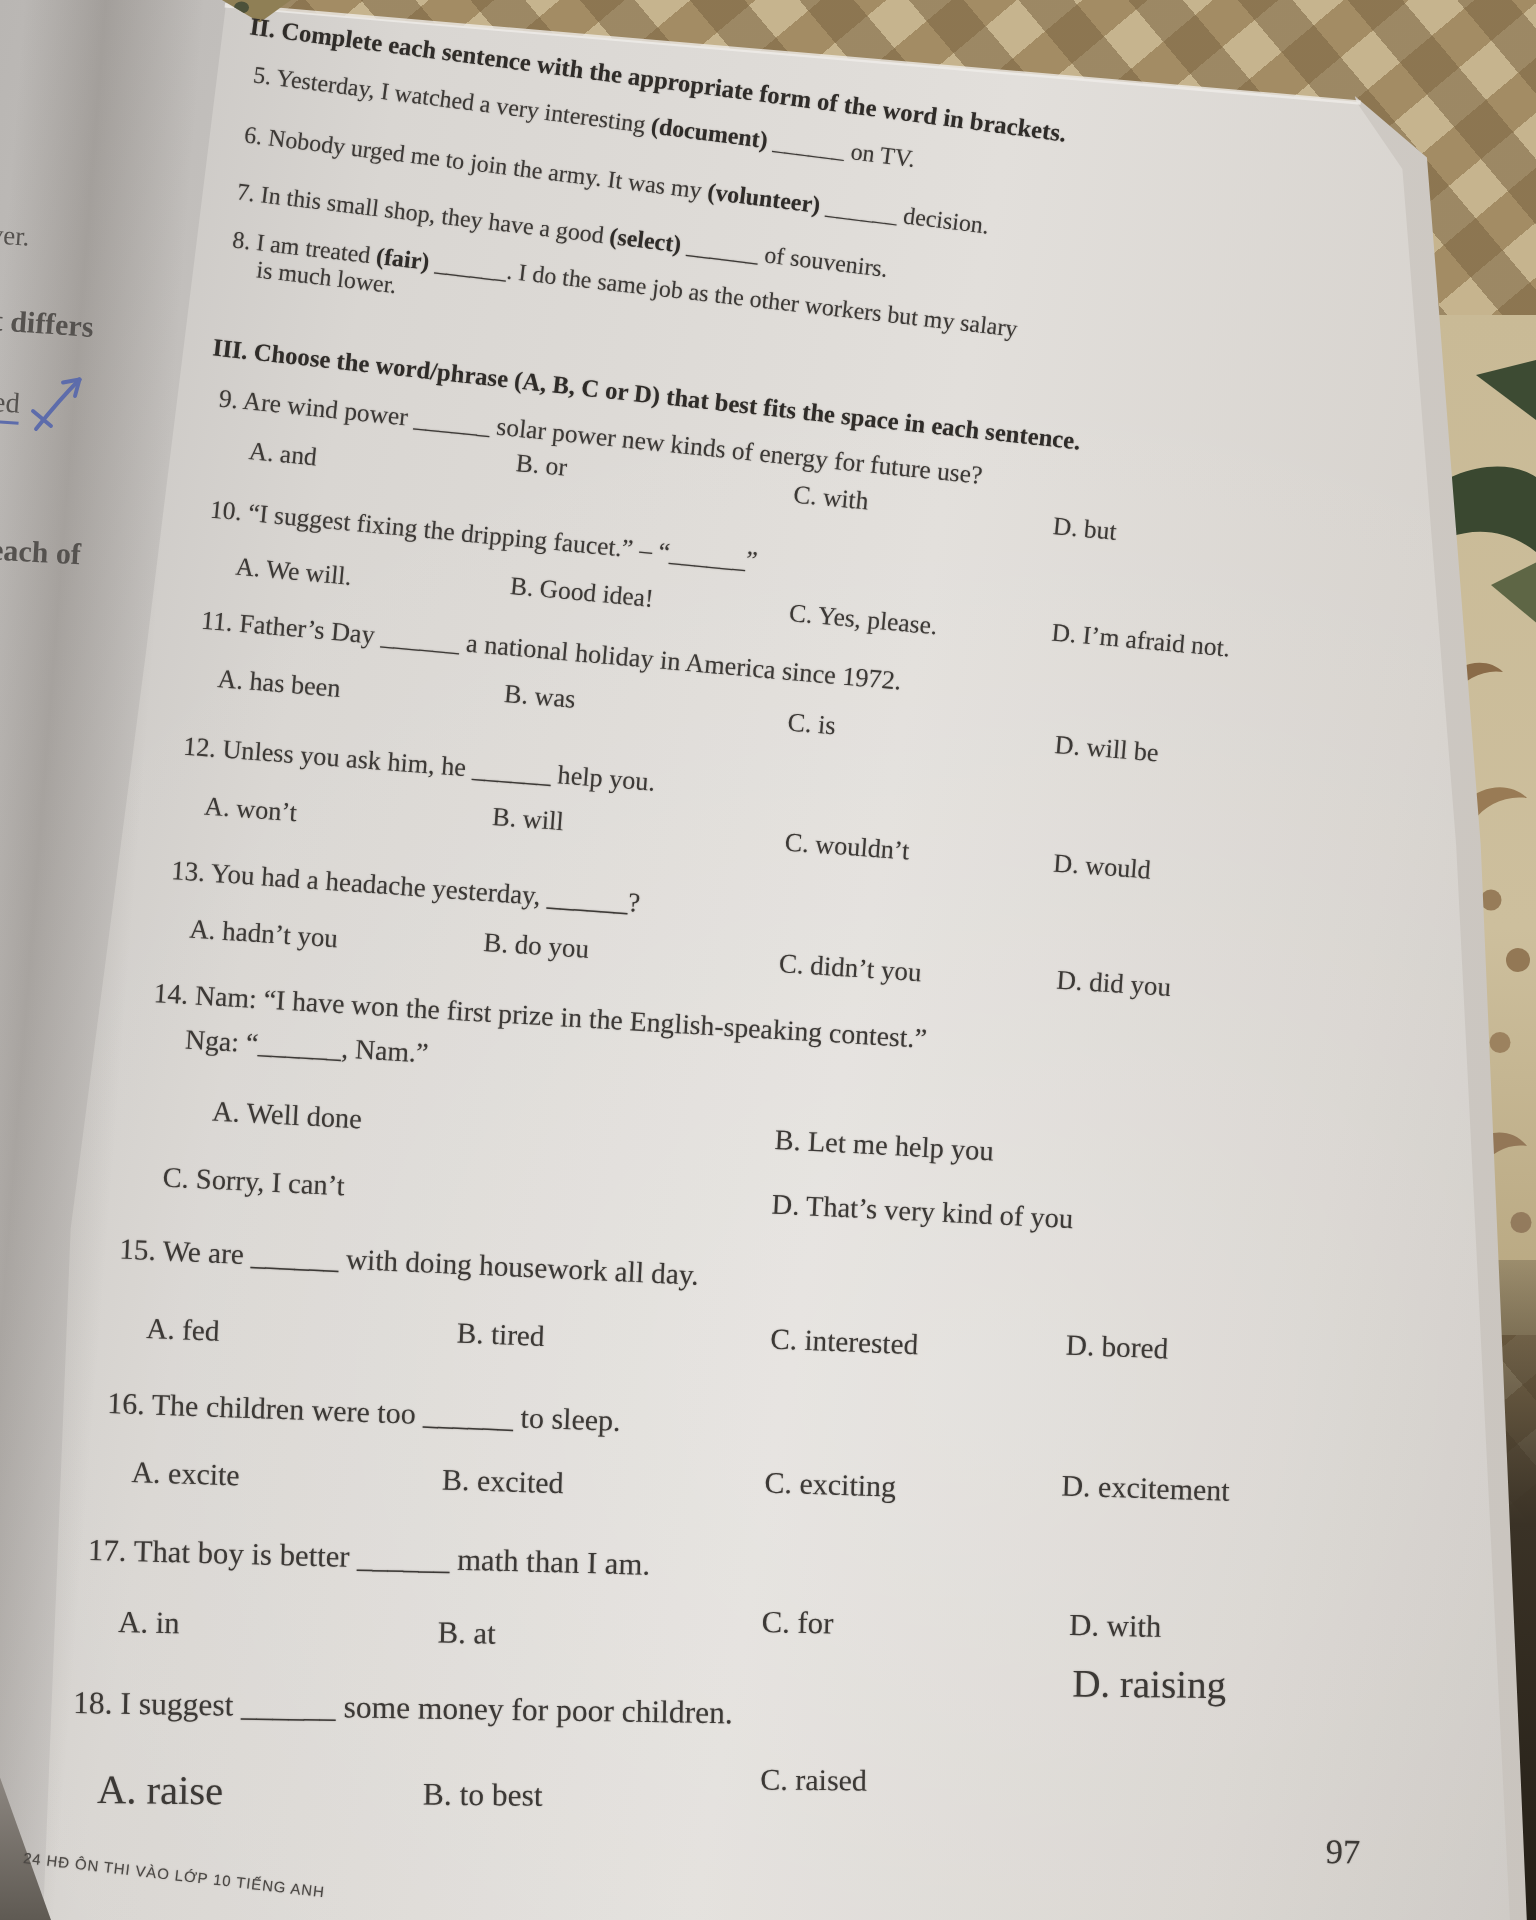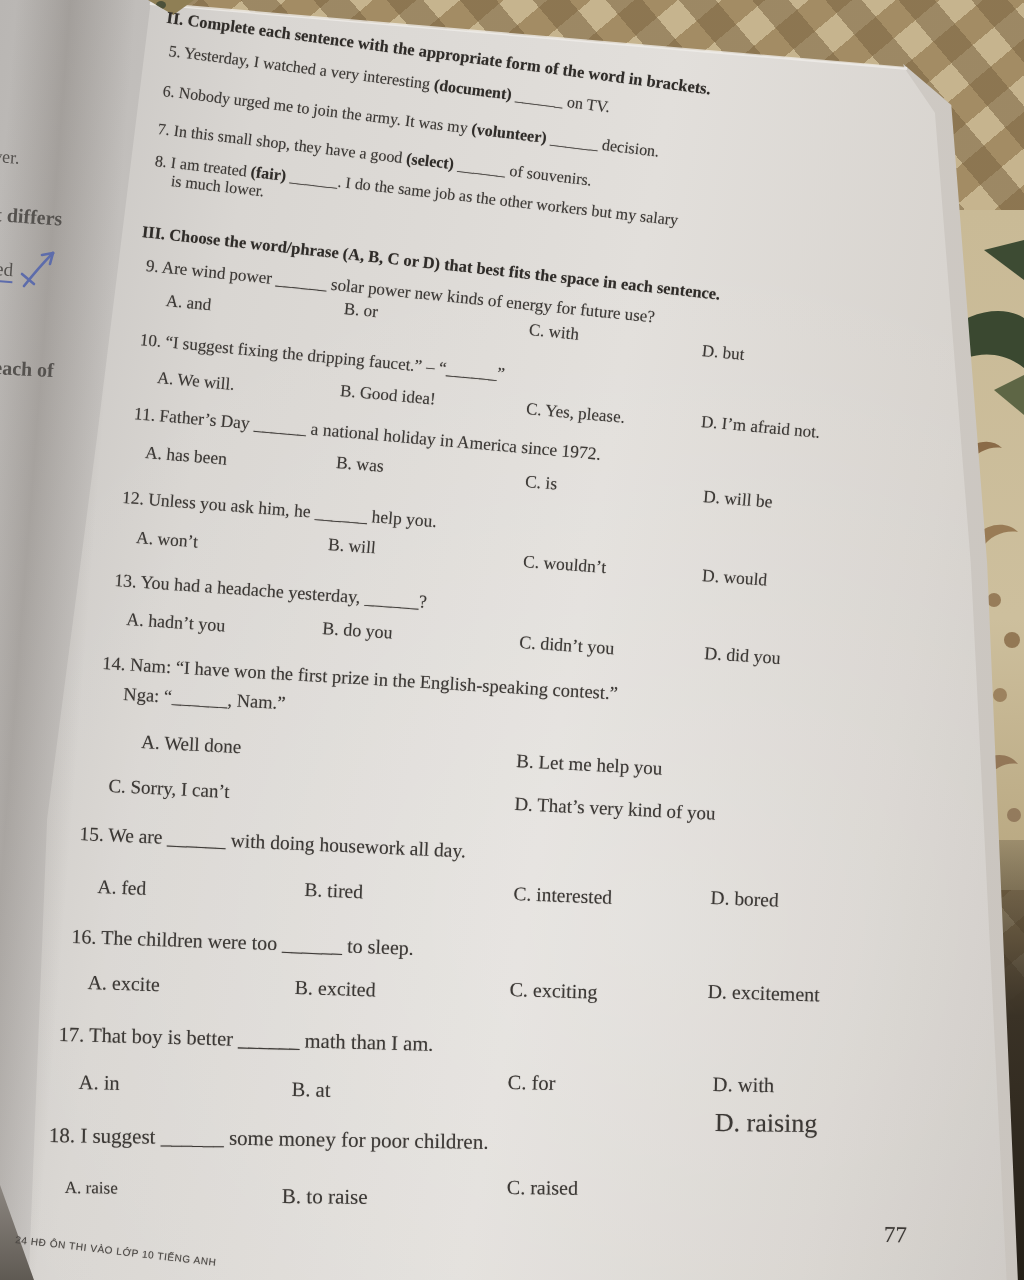--- a/index.html
+++ b/index.html
@@ -157,21 +157,21 @@
   <div class="opt" style="left:510px;top:978px;font-size:20px;transform:rotate(1.8deg);">C. exciting</div>
   <div class="opt" style="left:708px;top:980px;font-size:20px;transform:rotate(1.8deg);">D. excitement</div>
 
   <div class="ln" style="left:59px;top:1023px;font-size:20.5px;transform:rotate(1.5deg);">17. That boy is better ______ math than I am.</div>
   <div class="opt" style="left:79px;top:1071px;font-size:20.5px;transform:rotate(1.2deg);">A. in</div>
   <div class="opt" style="left:292px;top:1078px;font-size:20.5px;transform:rotate(1.2deg);">B. at</div>
   <div class="opt" style="left:508px;top:1071px;font-size:20.5px;transform:rotate(1.2deg);">C. for</div>
   <div class="opt" style="left:713px;top:1073px;font-size:20.5px;transform:rotate(1.2deg);">D. with</div>
 
   <div class="ln" style="left:49px;top:1123px;font-size:21px;transform:rotate(0.9deg);">18. I suggest ______ some money for poor children.</div>
-  <div class="opt" style="left:65px;top:1178px;font-size:17px;transform:rotate(0.6deg);">A. raise</div>
-  <div class="opt" style="left:282px;top:1184px;font-size:21px;transform:rotate(0.6deg);">B. to raise</div>
+  <div class="opt" style="left:65px;top:1178px;font-size:27px;transform:rotate(0.6deg);">A. raise</div>
+  <div class="opt" style="left:282px;top:1184px;font-size:21px;transform:rotate(0.6deg);">B. to best</div>
   <div class="opt" style="left:507px;top:1176px;font-size:20px;transform:rotate(0.6deg);">C. raised</div>
   <div class="opt" style="left:715px;top:1108px;font-size:26px;transform:rotate(0.6deg);">D. raising</div>
 
-  <div class="ln" style="left:884px;top:1222px;font-size:23px;transform:rotate(1deg);">77</div>
+  <div class="ln" style="left:884px;top:1222px;font-size:23px;transform:rotate(1deg);">97</div>
   <div class="ln" id="footer-text" style="left:16px;top:1234px;font-size:10px;transform:rotate(6.5deg);">24 HĐ ÔN THI VÀO LỚP 10  TIẾNG ANH</div>
 
 </div>
 
 </body></html>

